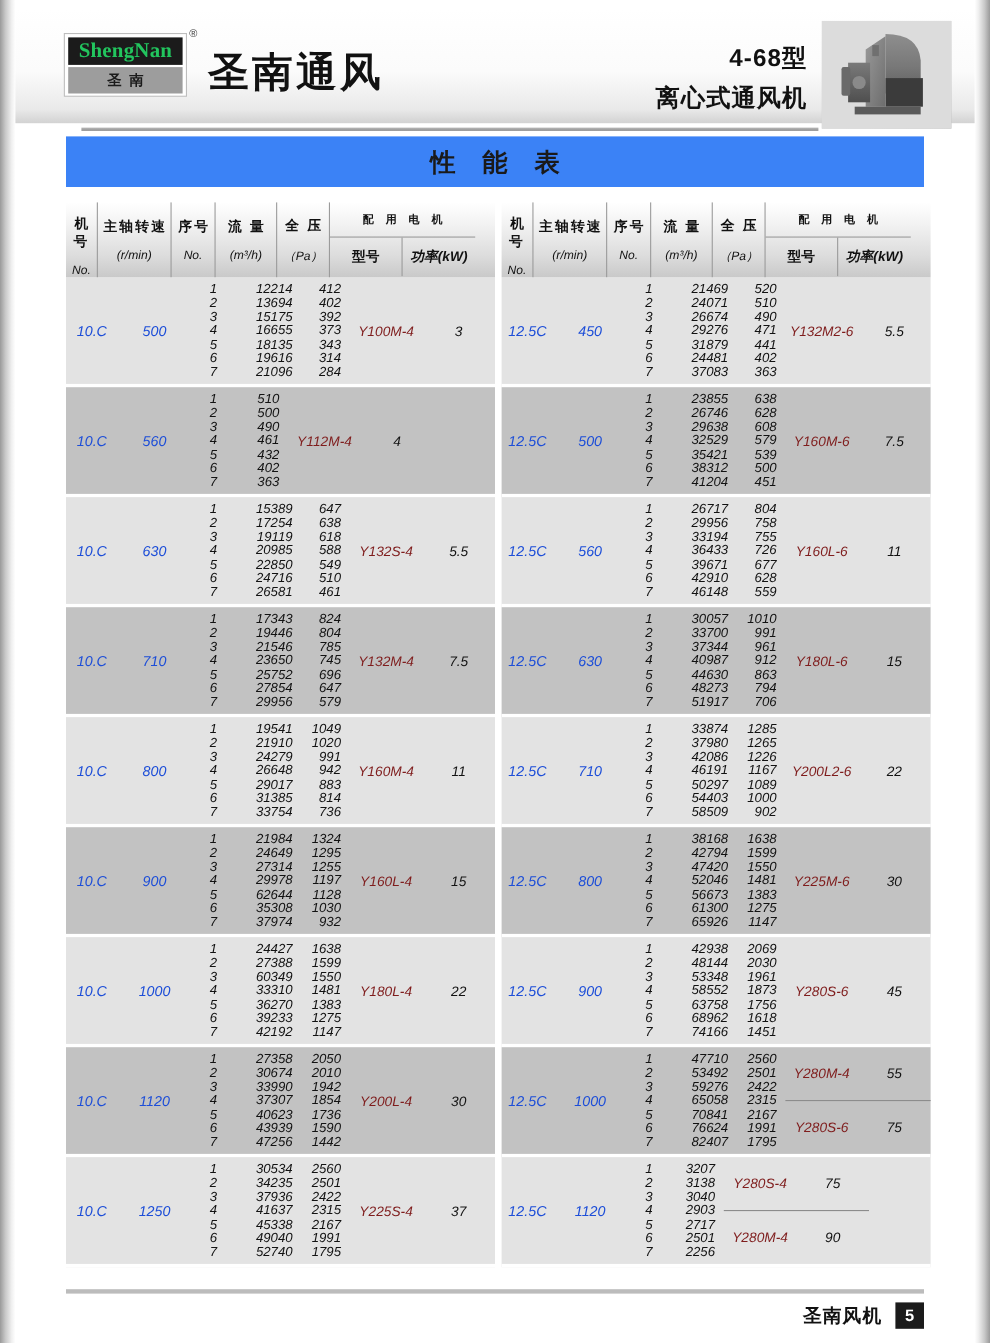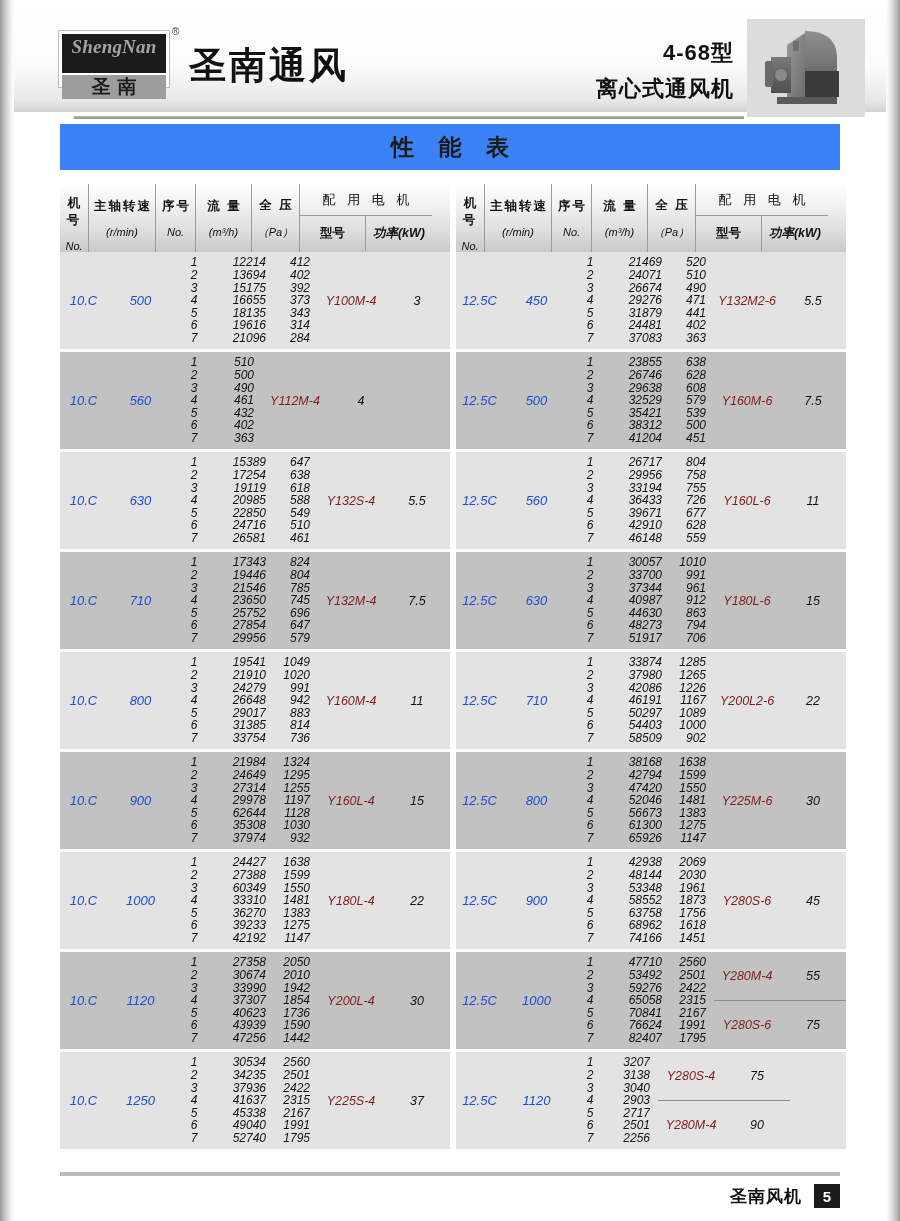--- a/index.html
+++ b/index.html
@@ -27,27 +27,27 @@
   
   .header {
     position: absolute; left: 14px; top: 8px; width: 872px; height: 104px;
     background: linear-gradient(to bottom, #ffffff 0%, #fbfbfb 55%, #e9e9e9 88%, #d2d2d2 100%);
   }
   .logo-box {
     position: absolute; left: 44px; top: 22px; width: 112px; height: 58px;
     background: #ffffff; border: 1px solid #bdbdbd; padding: 3px;
   }
   .logo-top {
-    height: 39px; background: #1b1b1b; color: #a3a3a3;
+    height: 25px; background: #1b1b1b; color: #22c55e;
     font-family: "Liberation Serif", serif; font-weight: bold;
-    font-size: 19px; line-height: 25px; text-align: center; letter-spacing: .2px; font-style: italic;
+    font-size: 19px; line-height: 25px; text-align: center; letter-spacing: .2px;
   }
   .logo-bot {
     height: 24px; margin-top: 2px; background: #9d9d9d; color: #1b1b1b;
-    font-size: 19px; font-weight: bold; line-height: 24px;
+    font-size: 13px; font-weight: bold; line-height: 24px;
     text-align: center; letter-spacing: 7px; text-indent: 7px;
   }
   .logo-reg {
     position: absolute; left: 158px; top: 18px;
     font-size: 10px; color: #3a3a3a;
   }
   .brand-title {
     position: absolute; left: 175px; top: 33px;
     font-size: 37px; font-weight: bold; color: #111111;
     letter-spacing: 3px;
@@ -112,21 +112,21 @@
   .c-no    { width: 29px; justify-content: flex-end; }
   .c-rpm   { width: 67px; }
   .c-seq   { width: 40px; }
   .c-flow  { width: 56px; }
   .c-pres  { width: 48px; }
   .c-motor { width: 132px; border-right: none !important; display: block; padding: 0; }
 
   .motor-top {
     height: 32px; display: flex; align-items: center; justify-content: center;
     border-bottom: 1px solid #9b9b9b;
-    font-size: 13px; font-weight: normal; letter-spacing: 4px; text-indent: 4px;
+    font-size: 10px; font-weight: bold; letter-spacing: 4px; text-indent: 4px;
   }
   .motor-sub { height: 35px; display: flex; }
   .motor-sub > div {
     display: flex; align-items: center; justify-content: center;
     font-size: 12.5px; font-weight: bold;
   }
   .ms-model { width: 66px; border-right: 1px solid #9b9b9b; }
   .ms-power { width: 66px; font-style: italic; }
 
   

